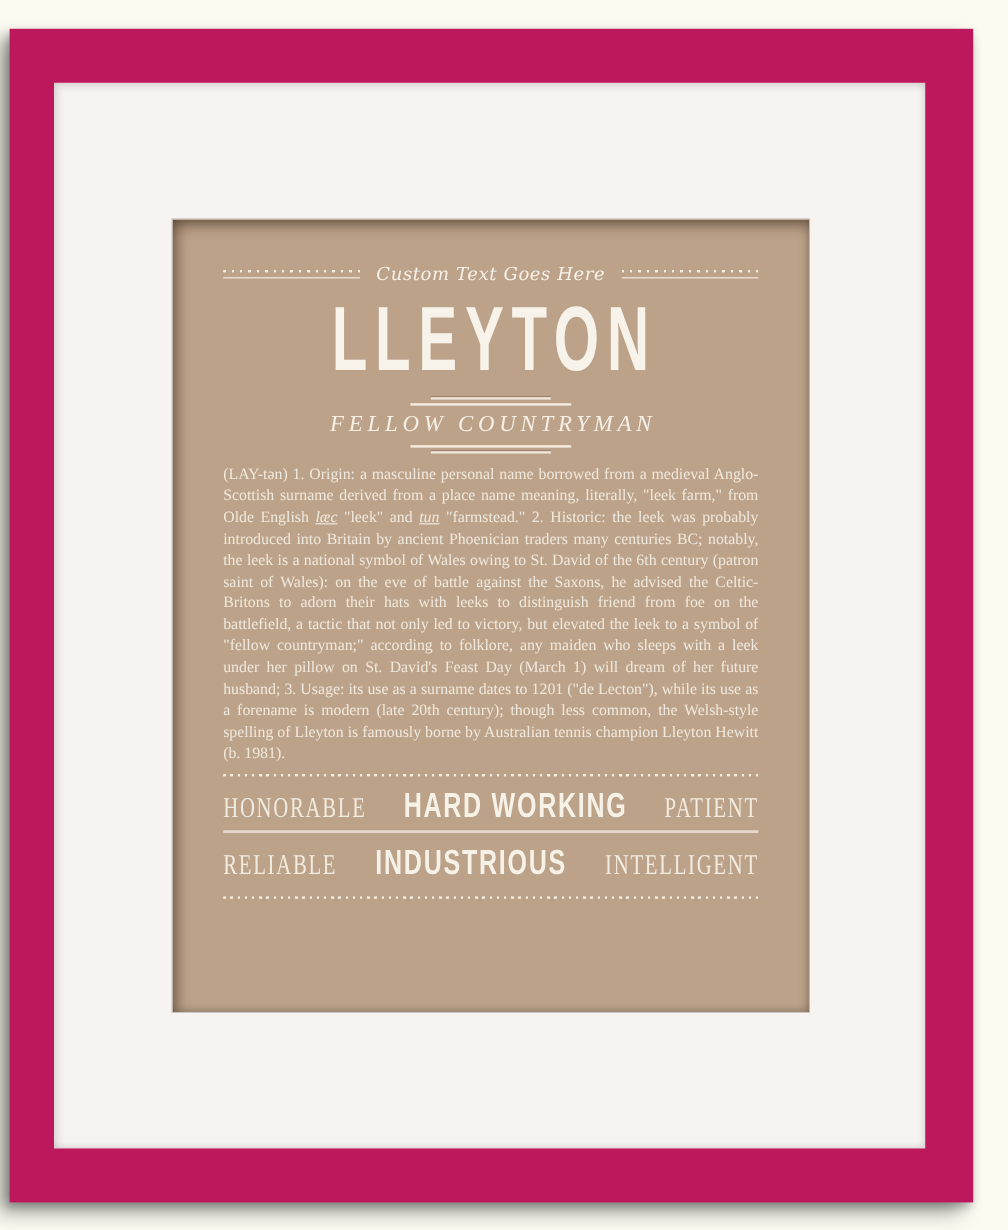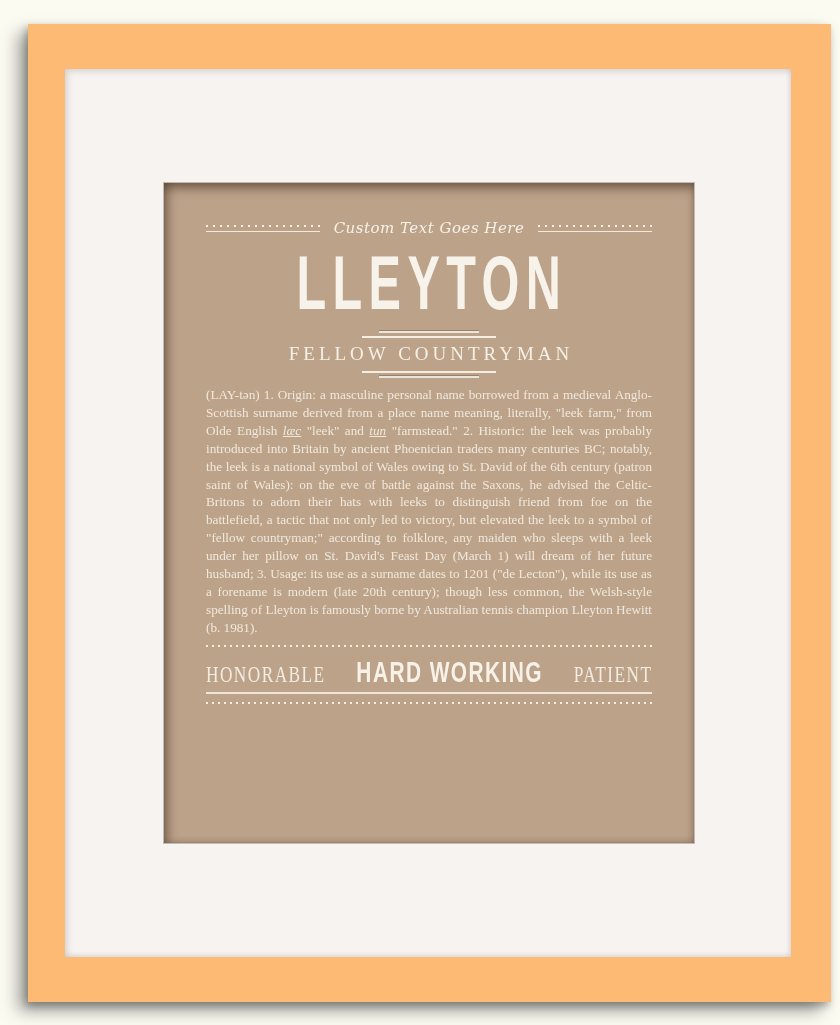--- a/index.html
+++ b/index.html
@@ -1,21 +1,21 @@
 <!DOCTYPE html>
 <html><head>
 <meta charset="utf-8">
 <style>
   * { margin:0; padding:0; box-sizing:border-box; }
   body { width:840px; height:1025px; background:#fbfbf2; font-family:"Liberation Sans",sans-serif; overflow:hidden; }
   .scene { position:relative; width:840px; height:1025px; }
 
   .frame {
-    position:absolute; left:28px; top:24px; width:803px; height:978px;
-    background:#fdba74;
+    position:absolute; left:8px; top:24px; width:803px; height:978px;
+    background:#be185d;
     box-shadow:-10px 9px 16px rgba(0,0,0,0.35), -2px 4px 8px rgba(0,0,0,0.28);
   }
   .mat {
     position:absolute; left:37px; top:45px; width:726px; height:888px;
     background:#f6f3f1;
     box-shadow: inset 2px 2px 7px rgba(0,0,0,0.14), inset -2px -2px 5px rgba(0,0,0,0.08);
   }
   .print {
     position:absolute; left:99px; top:114px; width:530px; height:660px;
     background:#bda28a;
@@ -60,21 +60,21 @@
   .orn-1 { top:148px; }
   .orn-2 { top:188px; }
   .orn .l-short { width:100px; height:2px; background:rgba(246,241,231,0.85); box-shadow:0 -1px 0 rgba(90,70,50,0.35); }
   .orn .l-long  { width:134px; height:2px; background:rgba(246,241,231,0.95); }
 
   
   .subtitle {
     position:absolute; top:160px; left:0; right:0; text-align:center;
     font-family:"Liberation Serif","DejaVu Serif",serif;
     font-size:19px; letter-spacing:4px; padding-left:4px;
-    color:#f5f0e6; white-space:nowrap;
+    color:#f5f0e6; white-space:nowrap;font-style:italic;
   }
 
   
   .para {
     position:absolute; top:203px; left:42px; right:42px; height:256px; overflow:hidden;
     font-family:"Liberation Serif","DejaVu Serif",serif;
     font-size:13.2px; line-height:17.9px; text-align:justify;
     color:#efe9dd;
   }
   .para i { font-style:italic;text-decoration:underline; }
@@ -146,20 +146,27 @@
             <div class="row-inner">
               <span class="t-serif">HONORABLE</span>
               <span class="t-bold">HARD WORKING</span>
               <span class="t-serif">PATIENT</span>
             </div>
           </div>
           <div class="trait-div"></div>
 
           <div class="trait-div"></div>
 
+          <div class="trait-row">
+            <div class="row-inner">
+              <span class="t-serif">RELIABLE</span>
+              <span class="t-bold">INDUSTRIOUS</span>
+              <span class="t-serif">INTELLIGENT</span>
+            </div>
+          </div>
 
           <div class="dots-row" style="margin-top:8px;"></div>
         </div>
 
       </div>
     </div>
   </div>
 </div>
 
 </body></html>

